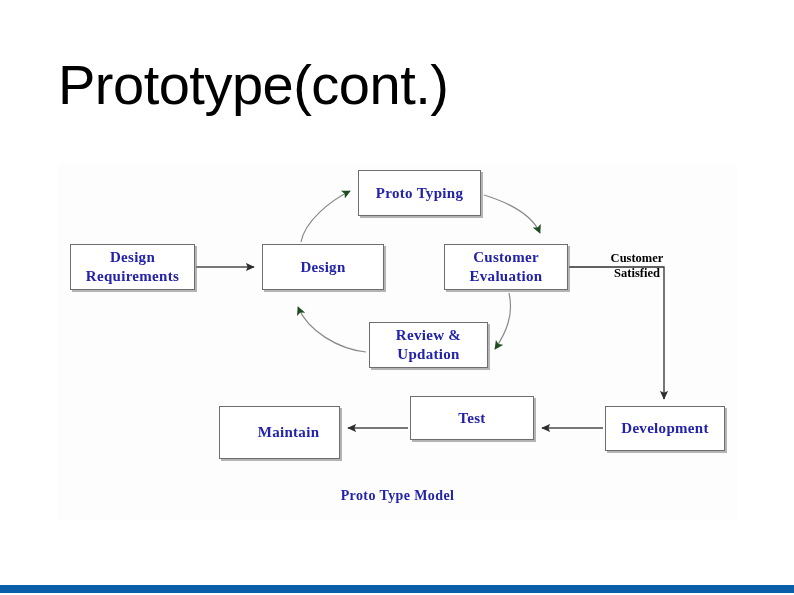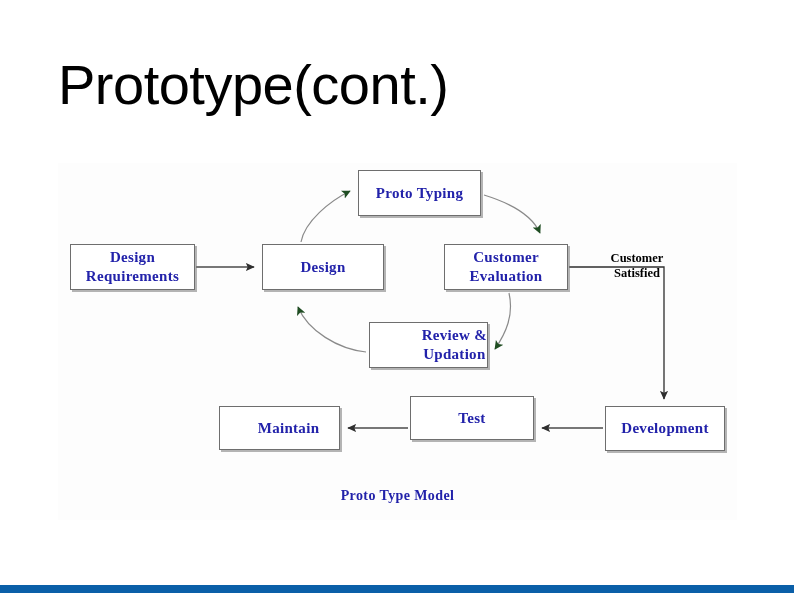--- a/index.html
+++ b/index.html
@@ -70,24 +70,24 @@
     line-height: 1.25;
     letter-spacing: 0.3px;
     white-space: pre-line;
   }
 
   
   #node-initial-requirements { left: 12px;  top: 81px;  width: 125px; height: 46px; }
   #node-design              { left: 204px; top: 81px;  width: 122px; height: 46px; text-align: right; }
   #node-proto-typing        { left: 300px; top: 7px;   width: 123px; height: 46px; }
   #node-customer-evaluation { left: 386px; top: 81px;  width: 124px; height: 46px; }
-  #node-review-updation     { left: 311px; top: 159px; width: 119px; height: 46px; justify-content: flex-end; }
+  #node-review-updation     { left: 311px; top: 159px; width: 119px; height: 46px; }
   #node-development         { left: 547px; top: 243px; width: 120px; height: 45px; }
   #node-test                { left: 352px; top: 233px; width: 124px; height: 44px; align-items: center; }
-  #node-maintain            { left: 161px; top: 243px; width: 121px; height: 44px; padding-left: 18px; }
+  #node-maintain            { left: 161px; top: 243px; width: 121px; height: 53px; padding-left: 18px; }
 
   
   #edge-label-customer-satisfied {
     position: absolute;
     left: 525px;
     top: 88px;
     width: 108px;
     font-family: "Liberation Serif", serif;
     font-weight: bold;
     font-size: 12.5px;

